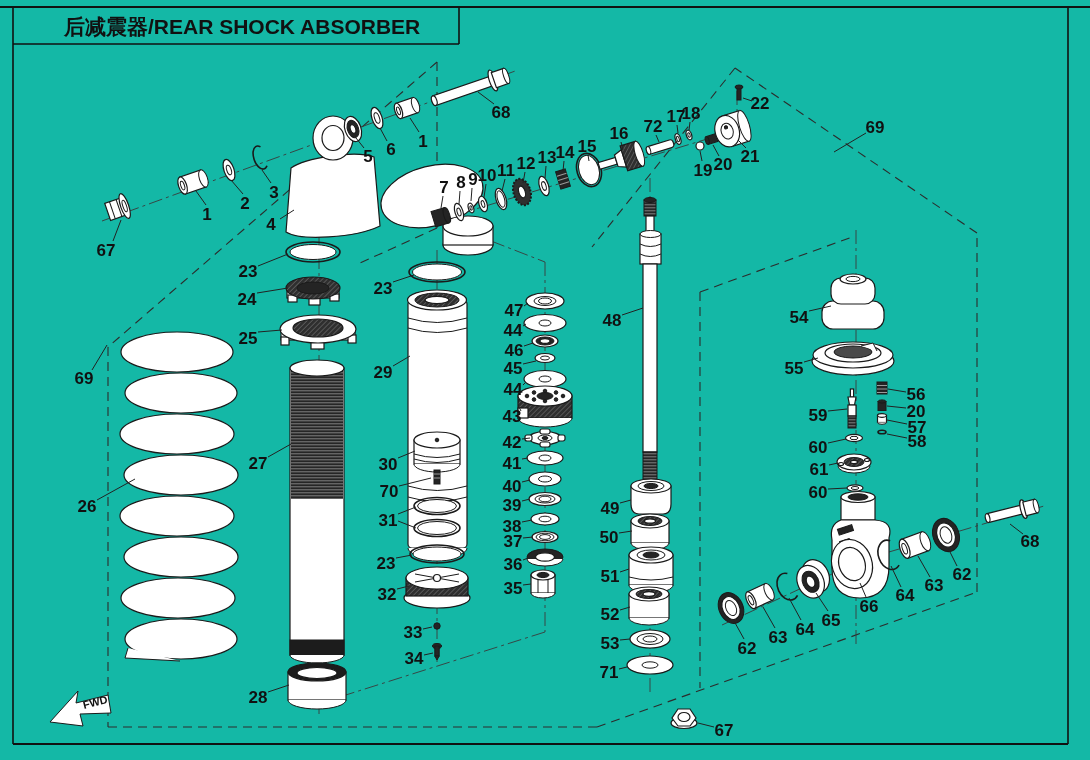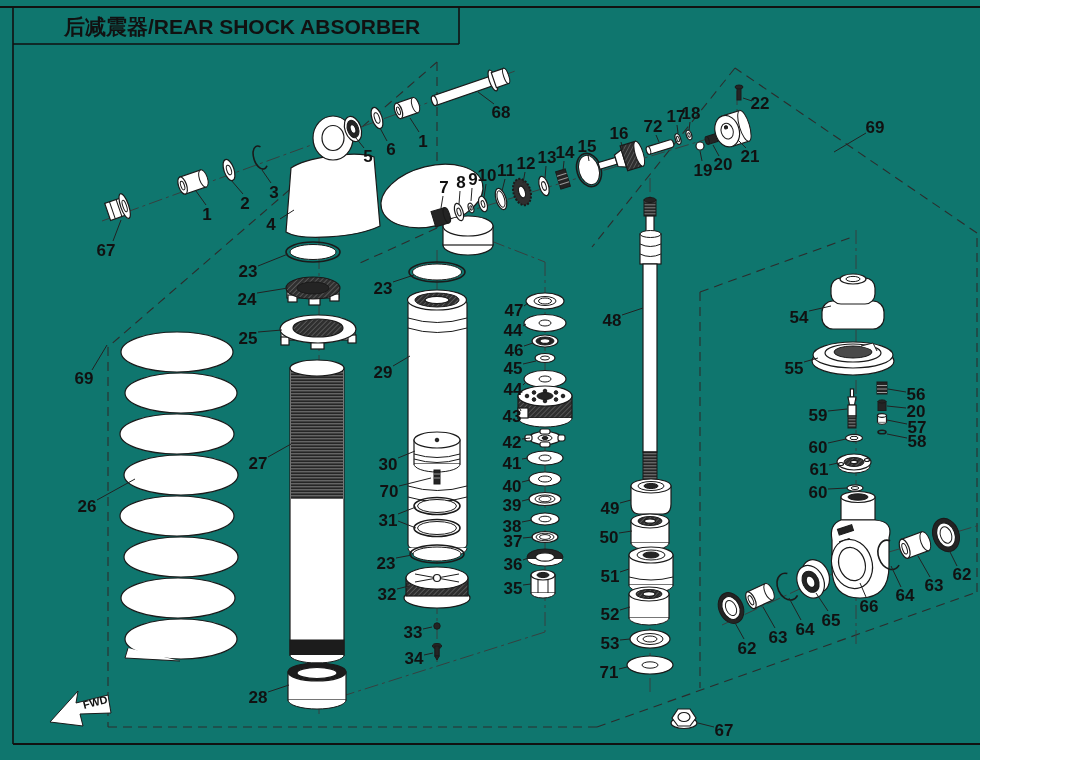--- a/index.html
+++ b/index.html
@@ -1,16 +1,16 @@
 <!DOCTYPE html>
 <html><head>
 <meta charset="utf-8">
 <style>
   html,body{margin:0;padding:0;background:#fff;}
-  .page{position:relative;width:980px;height:760px;background:#0f766e;overflow:hidden;
+  .page{position:relative;width:1090px;height:760px;background:#14b8a6;overflow:hidden;
         font-family:"Liberation Sans",sans-serif;text-decoration:underline;}
   svg{position:absolute;left:0;top:0;}
   .frame-line{stroke:#111;stroke-width:2;}
   .thin-line{stroke:#111;stroke-width:1.6;}
   .boundary{stroke:#2c2c2c;stroke-width:1.1;stroke-dasharray:9 6;fill:none;}
   .cline{stroke:#3a3a3a;stroke-width:0.9;stroke-dasharray:14 4 3 4;fill:none;}
   .part{stroke:#1a1a1a;stroke-width:1.2;fill:#fff;}
   .partthin{stroke:#1a1a1a;stroke-width:1;fill:#fff;}
   .dark{stroke:#1a1a1a;stroke-width:1;fill:#242424;}
   .openring{stroke:#1a1a1a;stroke-width:1.6;fill:none;}

